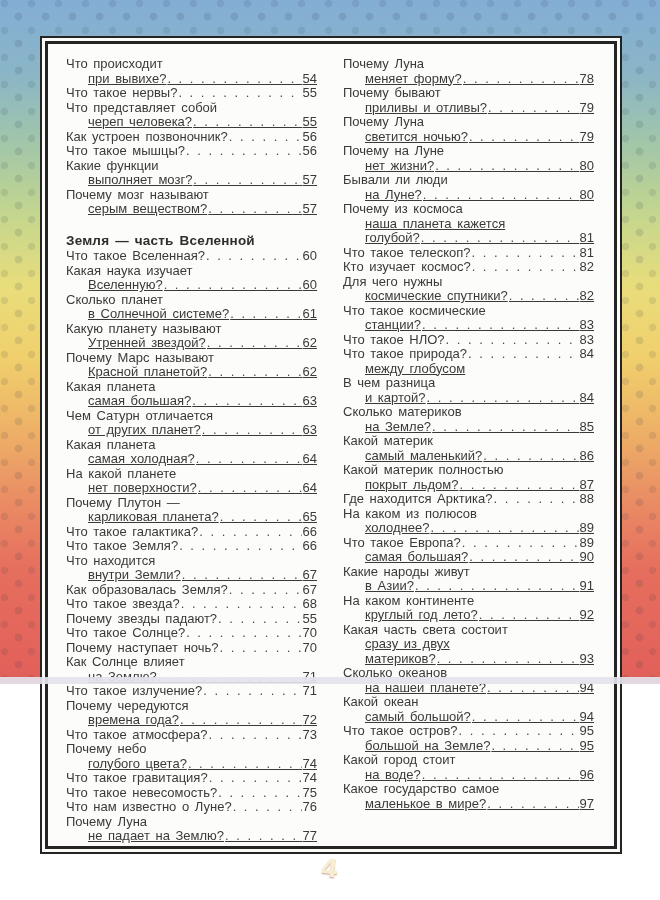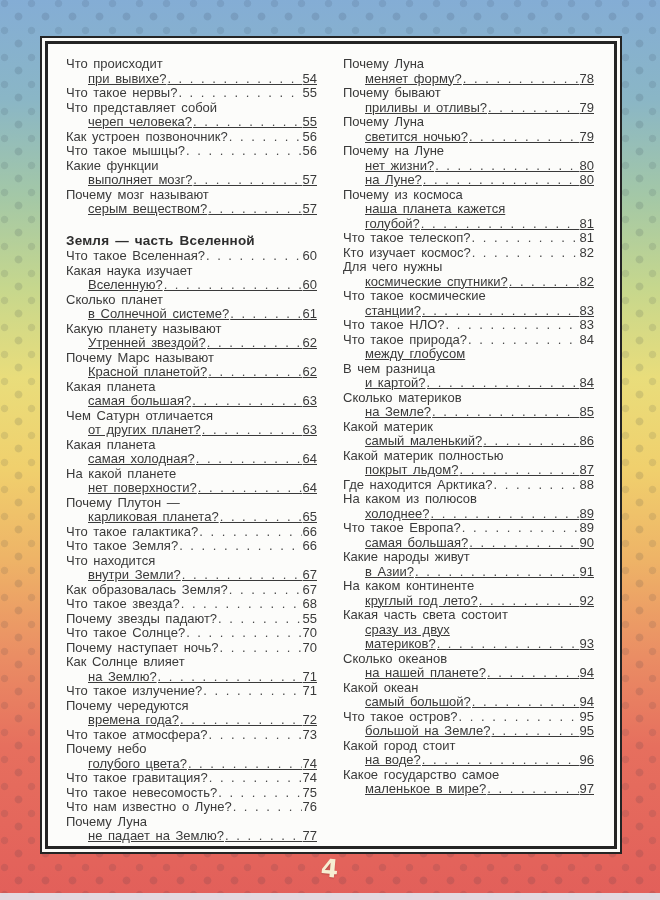--- a/index.html
+++ b/index.html
@@ -1,18 +1,18 @@
 <!DOCTYPE html>
 <html><head>
 <meta charset="utf-8">
 <style>
   html,body{margin:0;padding:0;}
   body{width:660px;height:900px;overflow:hidden;}
   .scene{
-    position:relative;width:660px;height:900px;
+    position:relative;width:660px;height:684px;
     background:linear-gradient(180deg,
       #84add5 0%, #8ab6c6 11%, #a4c8a6 22%, #c6d78d 32%,
       #e9dd7b 42%, #f0d06d 52%, #eeb467 62%, #ea8d64 73%,
       #e66f5e 83%, #e25f5a 100%);
     font-family:"Liberation Sans", sans-serif;
   }
   
   .scene::before{
     content:"";position:absolute;inset:0;z-index:0;
     background-image:
@@ -356,20 +356,21 @@
             </div>
             <div class="entry">
               <div class="line"><span class="txt">Почему на Луне</span></div>
               <div class="line wrap last">
                 <span class="txt">нет жизни?</span>
                 <span class="leader"></span>
                 <span class="num">80</span>
               </div>
             </div>
             <div class="entry">
+              <div class="line"><span class="txt">Бывали ли люди</span></div>
               <div class="line wrap last">
                 <span class="txt">на Луне?</span>
                 <span class="leader"></span>
                 <span class="num">80</span>
               </div>
             </div>
             <div class="entry">
               <div class="line"><span class="txt">Почему из космоса</span></div>
               <div class="line wrap"><span class="txt">наша планета кажется</span></div>
               <div class="line wrap last">

